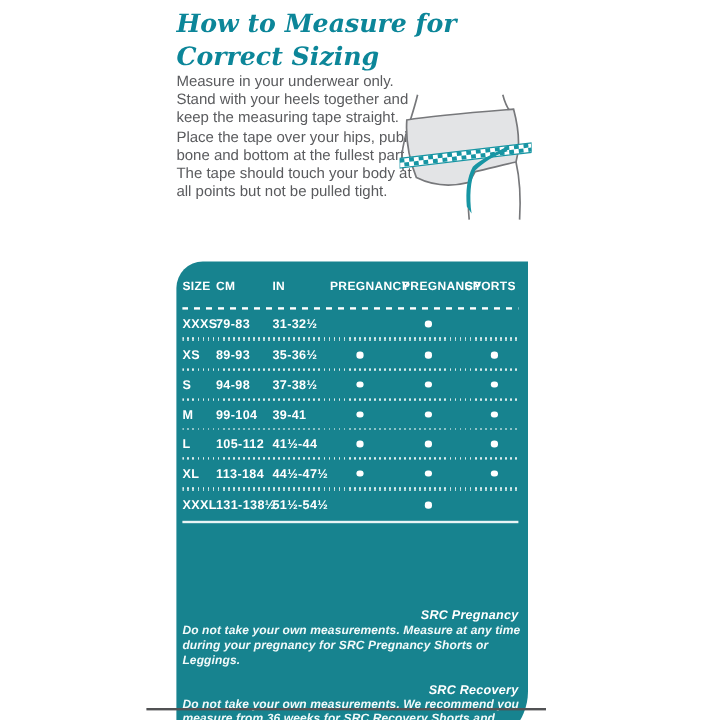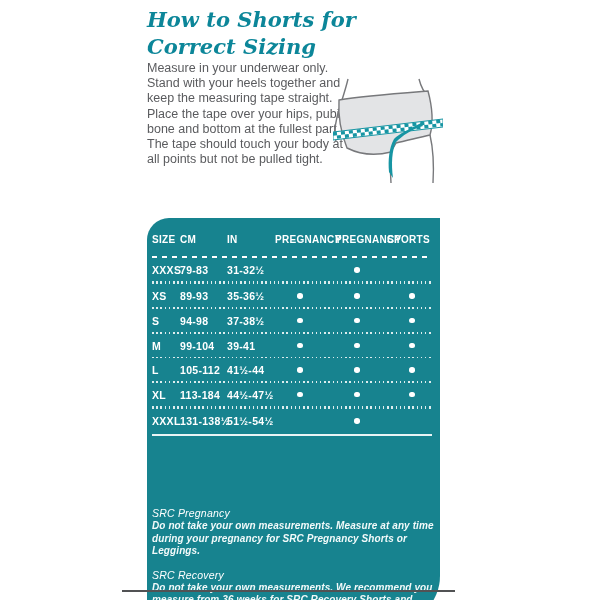--- a/index.html
+++ b/index.html
@@ -44,35 +44,35 @@
     background:repeating-linear-gradient(90deg,rgba(255,255,255,.85) 0 1.5px,transparent 1.5px 4.2px);}
   .t-row{position:relative;height:23.2px;}
   .t-row .td{top:6px;font-size:10.5px;}
   .t-row .c0{left:0;} .t-row .c1{left:28px;} .t-row .c2{left:75px;}
   .dot{position:absolute;top:9px;width:5.5px;height:5.5px;border-radius:50%;background:#fff;}
   .d0{left:145px;} .d1{left:202px;} .d2{left:257px;}
   .solid-sep{height:1.6px;background:#e9f4f5;margin-top:2px;}
   .notes{position:absolute;left:5px;right:8px;top:289px;}
   .note{margin-bottom:11px;}
   .note-title{
-    font-size:10.5px;font-weight:normal;font-style:italic;letter-spacing:.2px;line-height:13px;
+    font-size:10.5px;font-weight:bold;font-style:italic;letter-spacing:.2px;line-height:13px;text-align:right;
   }
   .note-body{
     font-size:10px;font-style:italic;font-weight:bold;letter-spacing:.1px;
     line-height:12.6px;color:#f2fafa;width:292px;
   }
   .bottom-rule{
     position:absolute;left:122px;top:590px;width:333px;height:2px;background:var(--rule-gray);
   }
 </style>
 </head>
 <body>
 
 <div class="page-title">
-  <div>How to Shorts for</div>
+  <div>How to Measure for</div>
   <div>Correct Sizing</div>
 </div>
 
 <div class="intro">
     <div class="intro-line">Measure in your underwear only.</div>
     <div class="intro-line">Stand with your heels together and</div>
     <div class="intro-line">keep the measuring tape straight.</div>
     <div class="intro-line">Place the tape over your hips, pubic</div>
     <div class="intro-line">bone and bottom at the fullest part.</div>
     <div class="intro-line">The tape should touch your body at</div>

